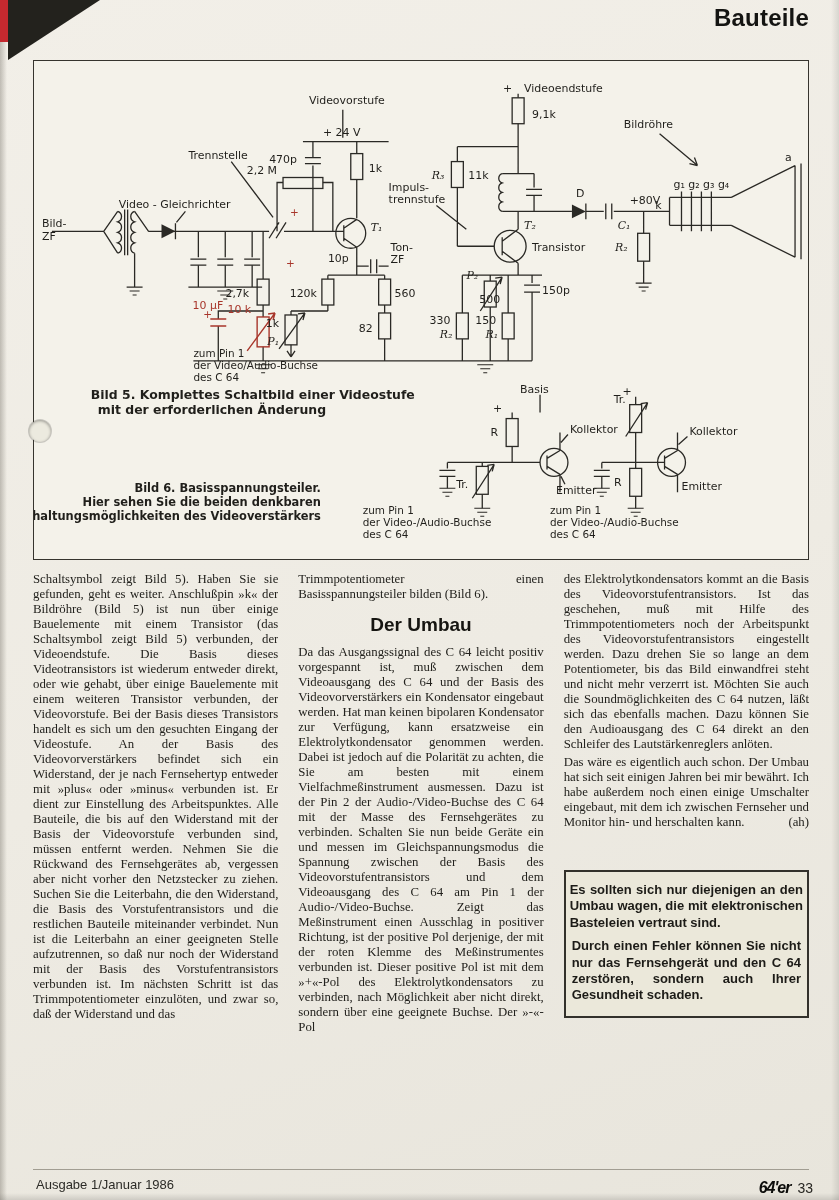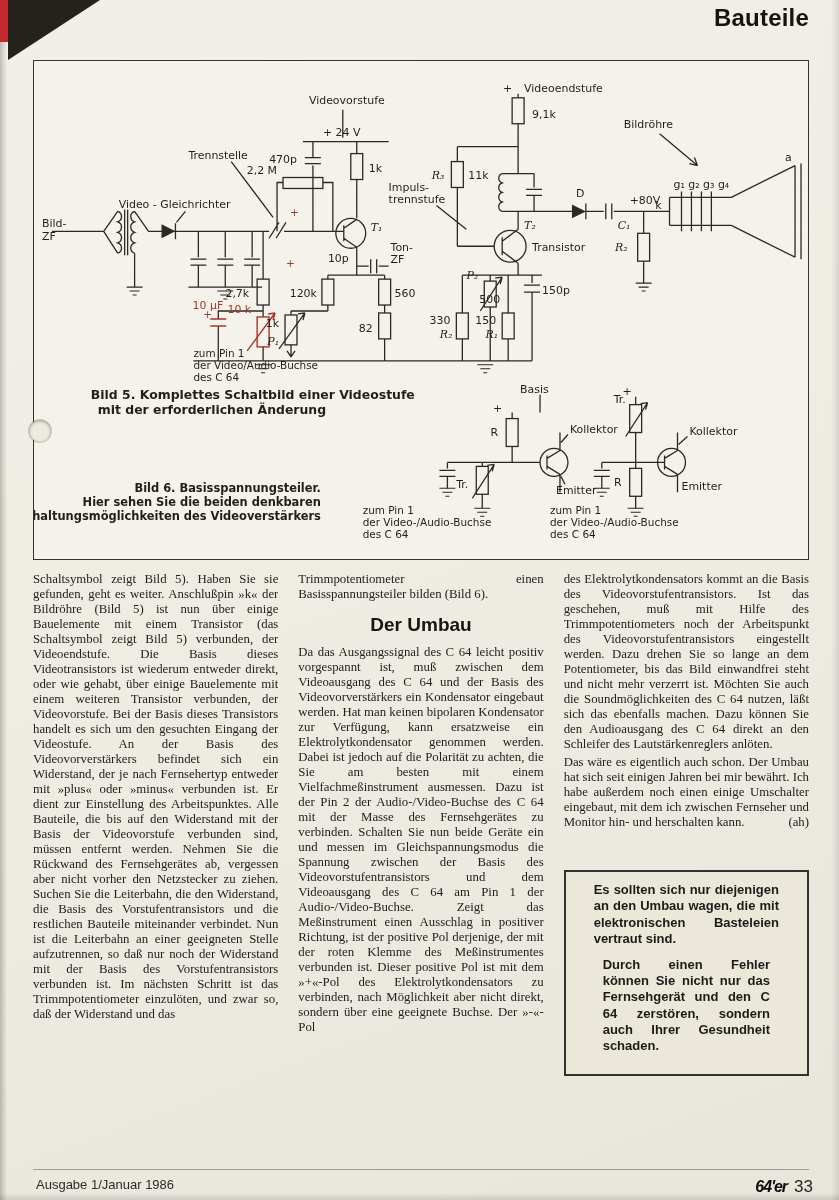--- a/index.html
+++ b/index.html
@@ -23,28 +23,28 @@
   .wire-thin{stroke:#2a2925;stroke-width:1.1;fill:none;}
   .comp{stroke:#2a2925;stroke-width:1.3;fill:none;}
   .fillc{fill:#2a2925;stroke:none;}
   .redc{stroke:#a8362b;stroke-width:1.4;fill:none;}
   .hole{position:absolute;left:29px;top:420px;width:22px;height:22px;border-radius:50%;background:#eceadf;box-shadow:inset 0 1px 3px rgba(0,0,0,.35),0 0 0 1px rgba(0,0,0,.18);z-index:5;}
   .columns{position:absolute;left:33px;top:572px;width:776px;height:604px;display:flex;gap:20px;}
   .col{flex:1;font-family:"Liberation Serif",serif;font-size:12.8px;line-height:15px;text-align:justify;color:#23221e;overflow:hidden;}
   .col p{margin:0 0 3px;}
   .umbau{font-family:"Liberation Sans",sans-serif;font-weight:bold;font-size:19px;color:#161511;text-align:center;margin:15px 0 13px;}
   .byline{float:right;}
-  .warning-box{margin-top:40px;border:2.5px solid #33312b;background:#ecead d;background:#ebe8da;padding:10px 28px;font-family:"Liberation Sans",sans-serif;font-weight:bold;font-size:13px;line-height:1.26;color:#1c1b17;}
+  .warning-box{margin-top:40px;border:2.5px solid #33312b;background:#ecead d;background:#ebe8da;padding:10px 4px;font-family:"Liberation Sans",sans-serif;font-weight:bold;font-size:13px;line-height:1.26;color:#1c1b17;}
   .warning-box p{margin:0 0 7px;}
-  .warning-box p:last-child{margin:9px;}
+  .warning-box p:last-child{margin:2px;}
   .footer-rule{position:absolute;left:33px;right:30px;bottom:30px;border-top:1px solid #a19d92;}
   .footer-left{position:absolute;left:36px;bottom:8px;font-size:13px;color:#2c2b27;}
   .footer-right{position:absolute;right:26px;bottom:3px;display:flex;align-items:baseline;gap:7px;}
   .logo64{font-style:italic;font-weight:bold;font-size:16px;letter-spacing:-1px;color:#0d0d0b;}
-  .pagenum{font-size:17px;color:#272622;}
+  .pagenum{font-size:14px;color:#272622;}
 </style>
 </head>
 <body>
 
 <div class="page">
 
   <div class="edge-left"></div>
   <div class="edge-right"></div>
   <div class="edge-bottom"></div>
   <div class="corner-red"></div>

